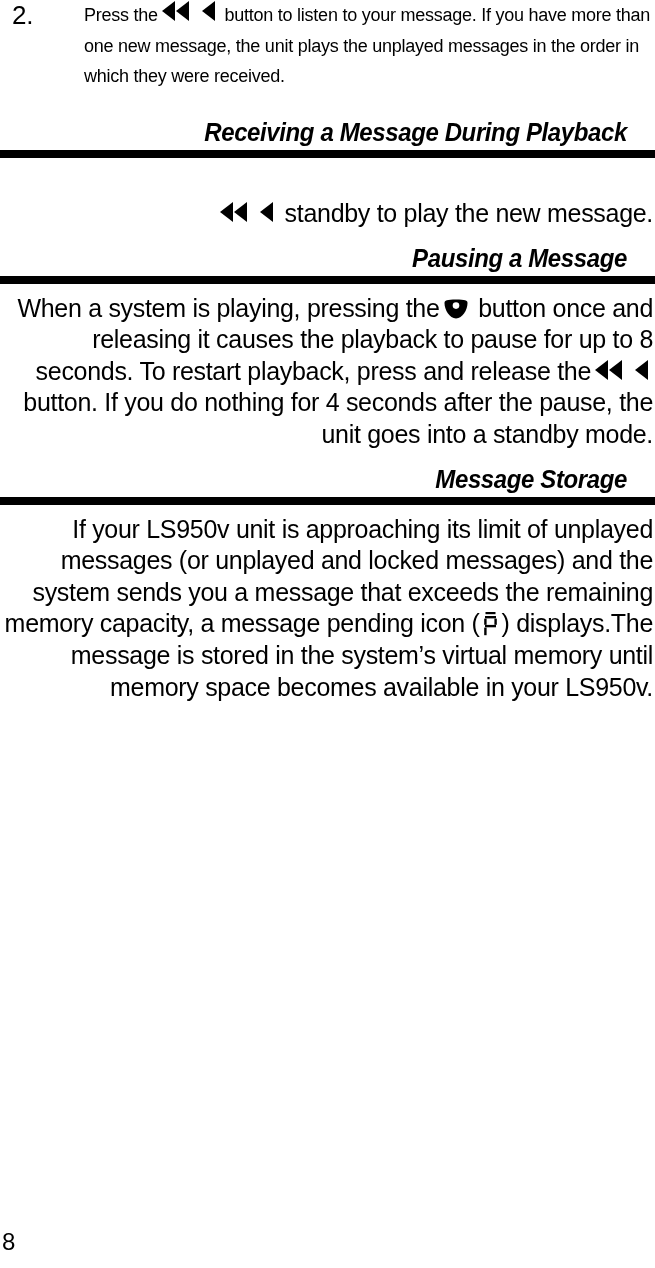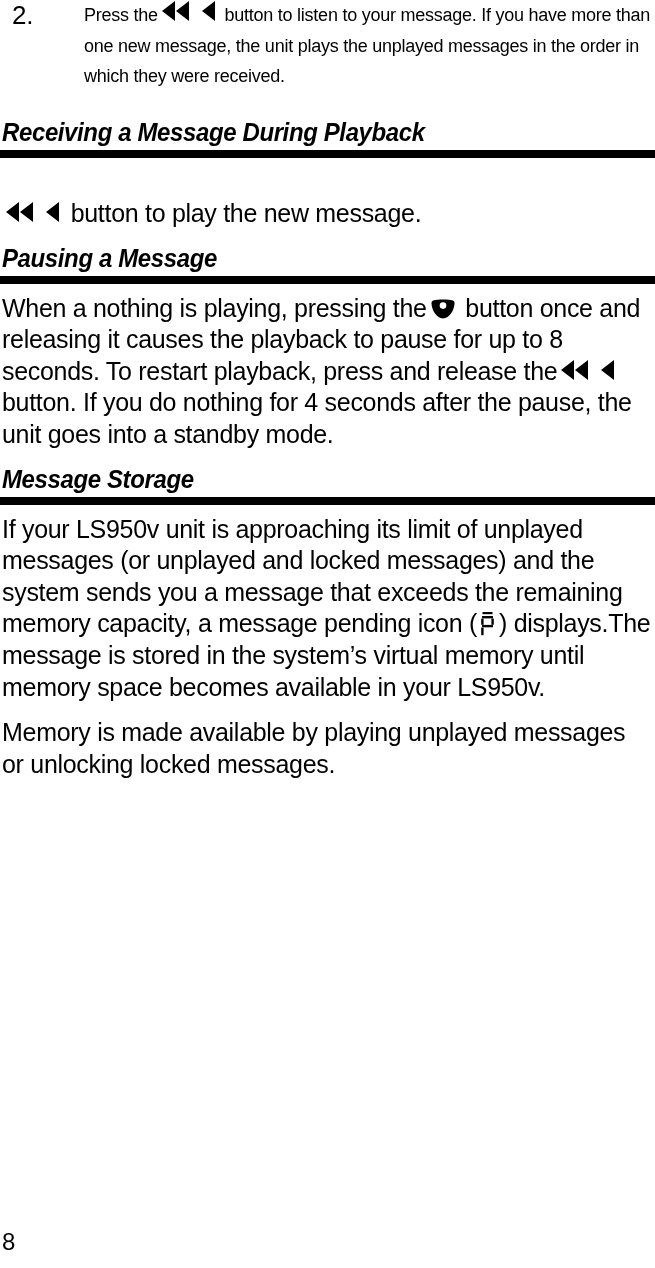--- a/index.html
+++ b/index.html
@@ -61,20 +61,21 @@
     transform: scaleX(0.96);
     transform-origin: left center;
   }
   .rule {
     width: 655px;
     height: 8px;
     background: #000000;
     margin: 4px 0 9px -2px;
   }
   .sect {
+    text-align: right;
   }
 
   
   p.body {
     font-size: 25px;
     line-height: 31.6px;
     letter-spacing: -0.3px;
     margin: 0 0 14px 0;
   }
   .narrow {
@@ -155,27 +156,27 @@
     </div>
 
     <div class="sect">
       <h2 class="heading">Receiving a Message During Playback</h2>
       <div class="rule"></div>
       <p class="body"><br><span class="ico ico-rewind"><svg viewBox="0 0 31 22" width="31" height="22" aria-hidden="true">
               <polygon points="15,1 15,21 2,11" fill="#000"></polygon>
               <polygon points="29,1 29,21 16,11" fill="#000"></polygon>
             </svg></span><span class="ico ico-prev"><svg viewBox="0 0 16 22" width="16" height="22" aria-hidden="true">
               <polygon points="14,1 14,21 1,11" fill="#000"></polygon>
-            </svg></span> <span>button to play the new message.</span></p>
+            </svg></span> <span>standby to play the new message.</span></p>
     </div>
 
     <div class="sect">
       <h2 class="heading">Pausing a Message</h2>
       <div class="rule"></div>
-      <p class="body"><span>When a nothing is playing, pressing the</span><span class="ico ico-select"><svg viewBox="0 0 26 20" width="26" height="20" aria-hidden="true">
+      <p class="body"><span>When a system is playing, pressing the</span><span class="ico ico-select"><svg viewBox="0 0 26 20" width="26" height="20" aria-hidden="true">
               <path d="M1.5 4 C1.5 1.4 4 0.6 13 0.6 C22 0.6 24.5 1.4 24.5 4 C24.5 11 19.5 19.4 13 19.4 C6.5 19.4 1.5 11 1.5 4 Z" fill="#000"></path>
               <circle cx="13" cy="6.6" r="3.3" fill="#fff"></circle>
             </svg></span> <span>button once and releasing it causes the playback to pause for up to 8 seconds. To restart playback, press and release the</span><span class="ico ico-rewind"><svg viewBox="0 0 31 22" width="31" height="22" aria-hidden="true">
               <polygon points="15,1 15,21 2,11" fill="#000"></polygon>
               <polygon points="29,1 29,21 16,11" fill="#000"></polygon>
             </svg></span><span class="ico ico-prev"><svg viewBox="0 0 16 22" width="16" height="22" aria-hidden="true">
               <polygon points="14,1 14,21 1,11" fill="#000"></polygon>
             </svg></span> <span>button. If you do nothing for 4 seconds after the pause, the unit goes into a standby mode.</span></p>
     </div>
 
@@ -185,20 +186,19 @@
 
       <p class="body narrow"><span>If your LS950v unit is approaching its limit of unplayed messages (or unplayed and locked messages) and the system sends you a message that exceeds the remaining memory capacity, a message pending icon (</span><span class="ico ico-pending"><svg viewBox="0 0 15 24" width="15" height="24" aria-hidden="true">
               <rect x="2.5" y="0" width="10" height="2.2" fill="#000"></rect>
               <rect x="2" y="4" width="11" height="2.4" fill="#000"></rect>
               <rect x="1.2" y="6.6" width="2.4" height="6.2" fill="#000"></rect>
               <rect x="11.4" y="6.6" width="2.4" height="6.2" fill="#000"></rect>
               <rect x="2" y="12.9" width="11" height="2.4" fill="#000"></rect>
               <rect x="1.2" y="15.6" width="2.4" height="7.6" fill="#000"></rect>
             </svg></span><span>) displays.The message is stored in the system’s virtual memory until memory space becomes available in your LS950v.</span></p>
 
-      <p class="body narrow"><span>Memory is made available by playing unplayed messages or unlocking locked messages.</span></p>
 
     </div>
 
   </div>
 
   <div class="page-number">8</div>
 </div>
 
 </body></html>

